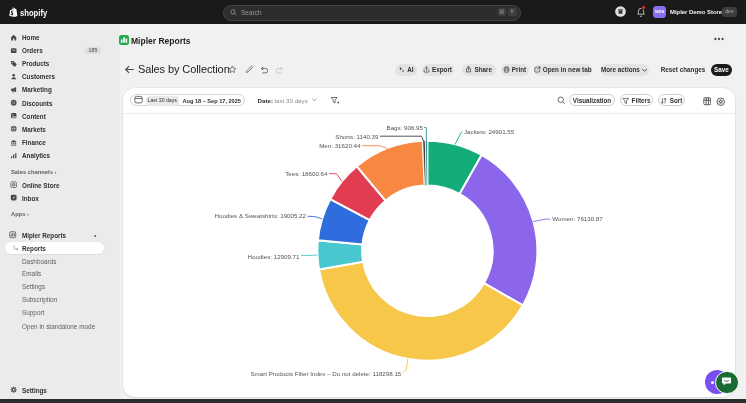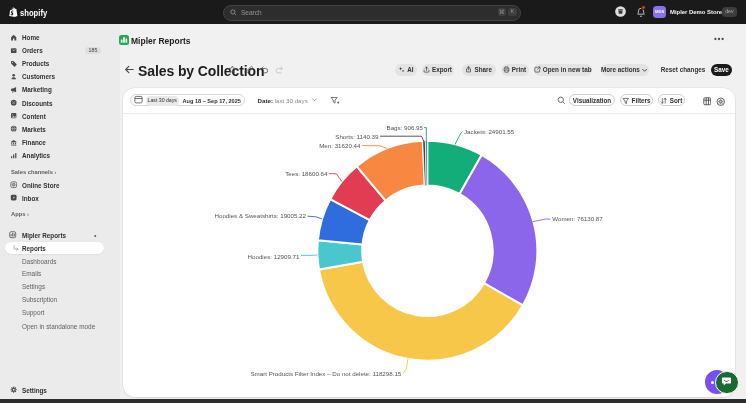--- a/index.html
+++ b/index.html
@@ -24,21 +24,21 @@
 .srow .slabel { white-space:nowrap; position:absolute; left:22px; top:0; line-height:13px; font-size:6.3px; font-weight:bold; color:#303030; }
 .shead { position:absolute; left:11px; font-size:5.8px; color:#5c5c5c; font-weight:bold; }
 .sub { white-space:nowrap; position:absolute; left:22px; font-size:6.4px; color:#616161; height:13px; line-height:13px; }
 #selrow { position:absolute; left:5px; top:242px; width:99px; height:12.3px; background:#fff; border-radius:7px; box-shadow:0 0.5px 1px rgba(0,0,0,.1); }
 #badge185 { position:absolute; left:85px; top:47px; width:16px; height:7px; background:#dedede; border-radius:3.5px; font-size:5.3px; color:#444; text-align:center; line-height:7px; }
 
 #appicon svg { display:block; }
 #appicon { position:absolute; left:119px; top:35px; width:10px; height:10px; border-radius:2.5px; background:#23a94e; }
 #apptitle { position:absolute; left:131px; top:36px; font-size:8.5px; font-weight:bold; color:#1d1d1d; }
 #backarrow { position:absolute; left:124px; top:63.5px; width:11px; height:11px; }
-#pagetitle { position:absolute; left:138px; top:63px; font-size:14px; font-weight:bold; color:#1d1d1d; letter-spacing:-0.1px; }
+#pagetitle { position:absolute; left:138px; top:63px; font-size:11px; font-weight:normal; color:#1d1d1d; letter-spacing:-0.1px; }
 
 .btn { position:absolute; top:64px; height:11.5px; white-space:nowrap; background:#e3e3e3; border-radius:6px; display:flex; align-items:center; justify-content:center; font-size:6.3px; font-weight:bold; color:#303030; }
 .btn svg { margin-right:2px; }
 
 #card { position:absolute; left:122.5px; top:88px; width:612px; height:309px; background:#fff; border-radius:12px; box-shadow:0 0 0 0.5px rgba(0,0,0,.07), 0 1px 2px rgba(0,0,0,.08); }
 #cardbar { position:absolute; left:0; top:0; width:612px; height:25px; }
 #divider { position:absolute; left:0; top:25px; width:612px; height:1px; background:#ececec; }
 #datectl { position:absolute; left:7.5px; top:6.3px; width:114.5px; height:12px; border:0.5px solid #d4d4d4; border-radius:6px; display:flex; align-items:center; }
 #chip30 { white-space:nowrap; position:absolute; left:14.5px; top:1.2px; width:33.5px; height:9.4px; line-height:9.4px; text-align:center; background:#e9e9e9; border-radius:4px; font-size:5.2px; font-weight:normal; color:#303030; }
 #daterange { white-space:nowrap; position:absolute; left:51.5px; top:0; line-height:12px; font-size:5.6px; font-weight:bold; color:#303030; }

